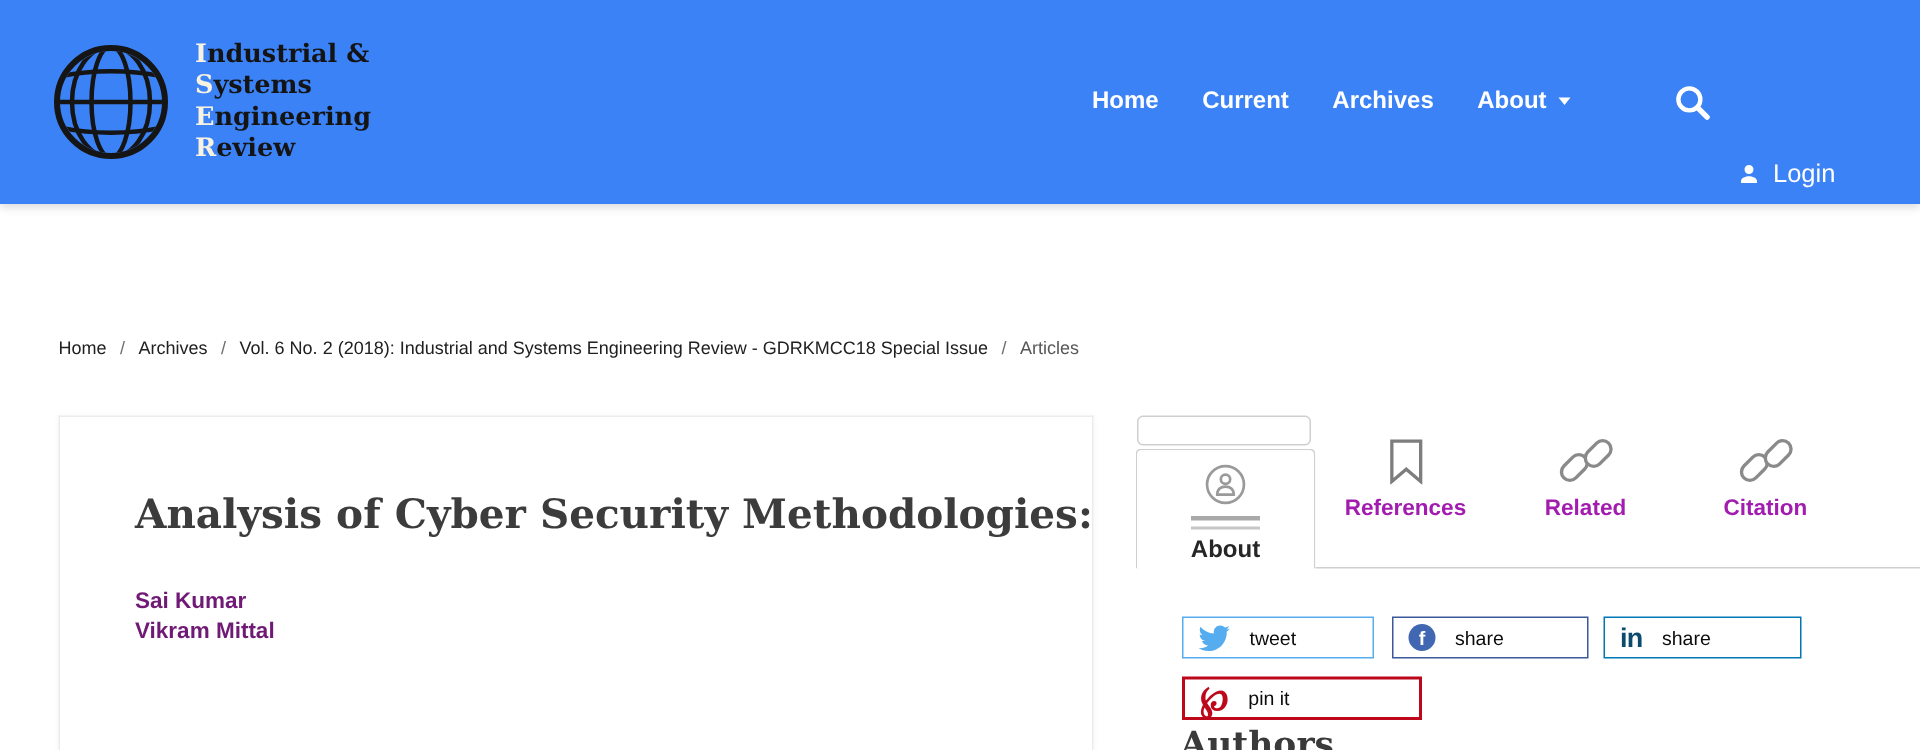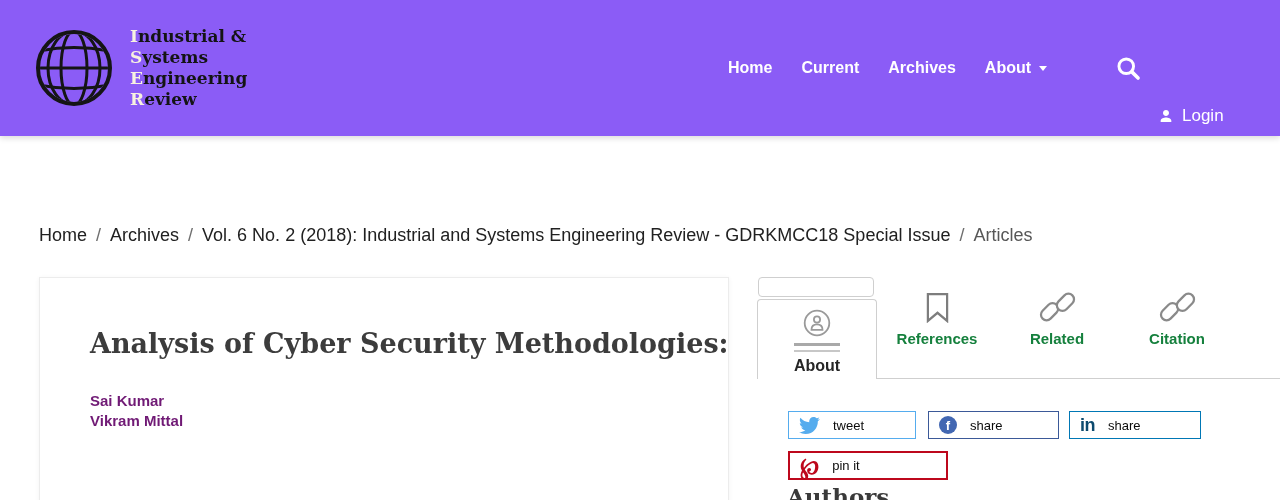--- a/index.html
+++ b/index.html
@@ -1,21 +1,21 @@
 <!DOCTYPE html>
 <html><head>
 <meta charset="utf-8">
 <style>
   * { margin:0; padding:0; box-sizing:border-box; }
   html,body { width:1280px; height:500px; overflow:hidden; background:#fff;
               font-family:"Liberation Sans", sans-serif; position:relative; }
 
   
   .site-header { position:absolute; left:0; top:0; width:1280px; height:136px;
-                 background:#8b5cf6; box-shadow:0 2px 6px rgba(0,0,0,.15); }
+                 background:#3b82f6; box-shadow:0 2px 6px rgba(0,0,0,.15); }
   .logo-link { position:absolute; left:34px; top:22px; width:300px; height:92px;
                display:flex; align-items:center; text-decoration:none; cursor:pointer; }
   .globe { width:80px; height:80px; }
   .logo-text { margin-left:16px; font-family:"DejaVu Serif","Liberation Serif",serif;
                font-weight:bold; font-size:17px; line-height:21px; color:#141414; }
   .logo-text .initial { color:#F8F2E0; }
 
   .main-nav { position:absolute; left:728px; top:0; height:136px;
               display:flex; align-items:center; gap:29px; }
   .nav-link { color:#fff; font-size:16px; font-weight:bold; text-decoration:none;
@@ -24,21 +24,21 @@
                 border-left:4.5px solid transparent; border-right:4.5px solid transparent;
                 border-top:5.5px solid #fff; vertical-align:middle; }
 
   .search-btn { position:absolute; left:1113px; top:55px; width:30px; height:30px;
                 background:transparent; border:none; cursor:pointer; }
   .login-link { position:absolute; left:1158px; top:50px; height:36px; display:flex;
                 align-items:center; gap:8px; color:#fff; font-size:17px;
                 text-decoration:none; cursor:pointer;margin-top:48px; }
 
   
-  .breadcrumb { position:absolute; left:39px; top:225px; font-size:18px; color:#212121;
+  .breadcrumb { position:absolute; left:39px; top:225px; font-size:12px; color:#212121;
                 white-space:nowrap; }
   .breadcrumb a { color:#212121; text-decoration:none; cursor:pointer; }
   .crumb-sep { color:#6e6e6e; margin:0 9px; }
   .crumb-current { color:#575757; }
 
   
   .article-card { position:absolute; left:39px; top:277px; width:690px; height:260px;
                   background:#fff; border:1px solid #ececec; border-bottom:none;
                   box-shadow:0 1px 5px rgba(0,0,0,.05); overflow:hidden;
                   padding:49px 0 0 50px; }
@@ -55,21 +55,21 @@
                border-radius:4px 4px 0 0; text-align:center; cursor:pointer; z-index:2;
                padding-top:9px; }
   .about-line1 { width:46px; height:3px; background:#a9a9a9; margin:2px auto 0; }
   .about-line2 { width:46px; height:2px; background:#c7c7c7; margin:4px auto 0; }
   .tab-about-label { margin-top:5px; font-size:16px; font-weight:bold; color:#262626; }
   .tab-bottom-line { position:absolute; left:877px; top:378px; width:403px; height:1px;
                      background:#cfcfcf; }
   .tab-inactive { position:absolute; top:288px; width:120px; display:flex;
                   flex-direction:column; align-items:center; cursor:pointer; }
   .tab-icon-wrap { height:38px; display:flex; align-items:center; justify-content:center; }
-  .tab-inactive-label { margin-top:4px; font-size:15px; font-weight:bold; color:#15803d; }
+  .tab-inactive-label { margin-top:4px; font-size:15px; font-weight:bold; color:#a21caf; }
   .tab-refs { left:877px; } .tab-related { left:997px;align-items:center; } .tab-citation { left:1117px; }
 
   
   .share-btn { position:absolute; height:28px; background:#fff; display:flex;
                align-items:center; padding-left:10px; gap:13px; cursor:pointer;
                font-size:13px; color:#0b0b0b; }
   .btn-tweet { left:788px; top:411px; width:128px; border:1px solid #55acee; }
   .btn-fb    { left:928px; top:411px; width:131px; border:1px solid #3b5998; }
   .btn-li    { left:1069px; top:411px; width:132px; border:1px solid #0077b5; }
   .btn-pin   { left:788px; top:451px; width:160px; height:29px; border:2px solid #bd081c; }

